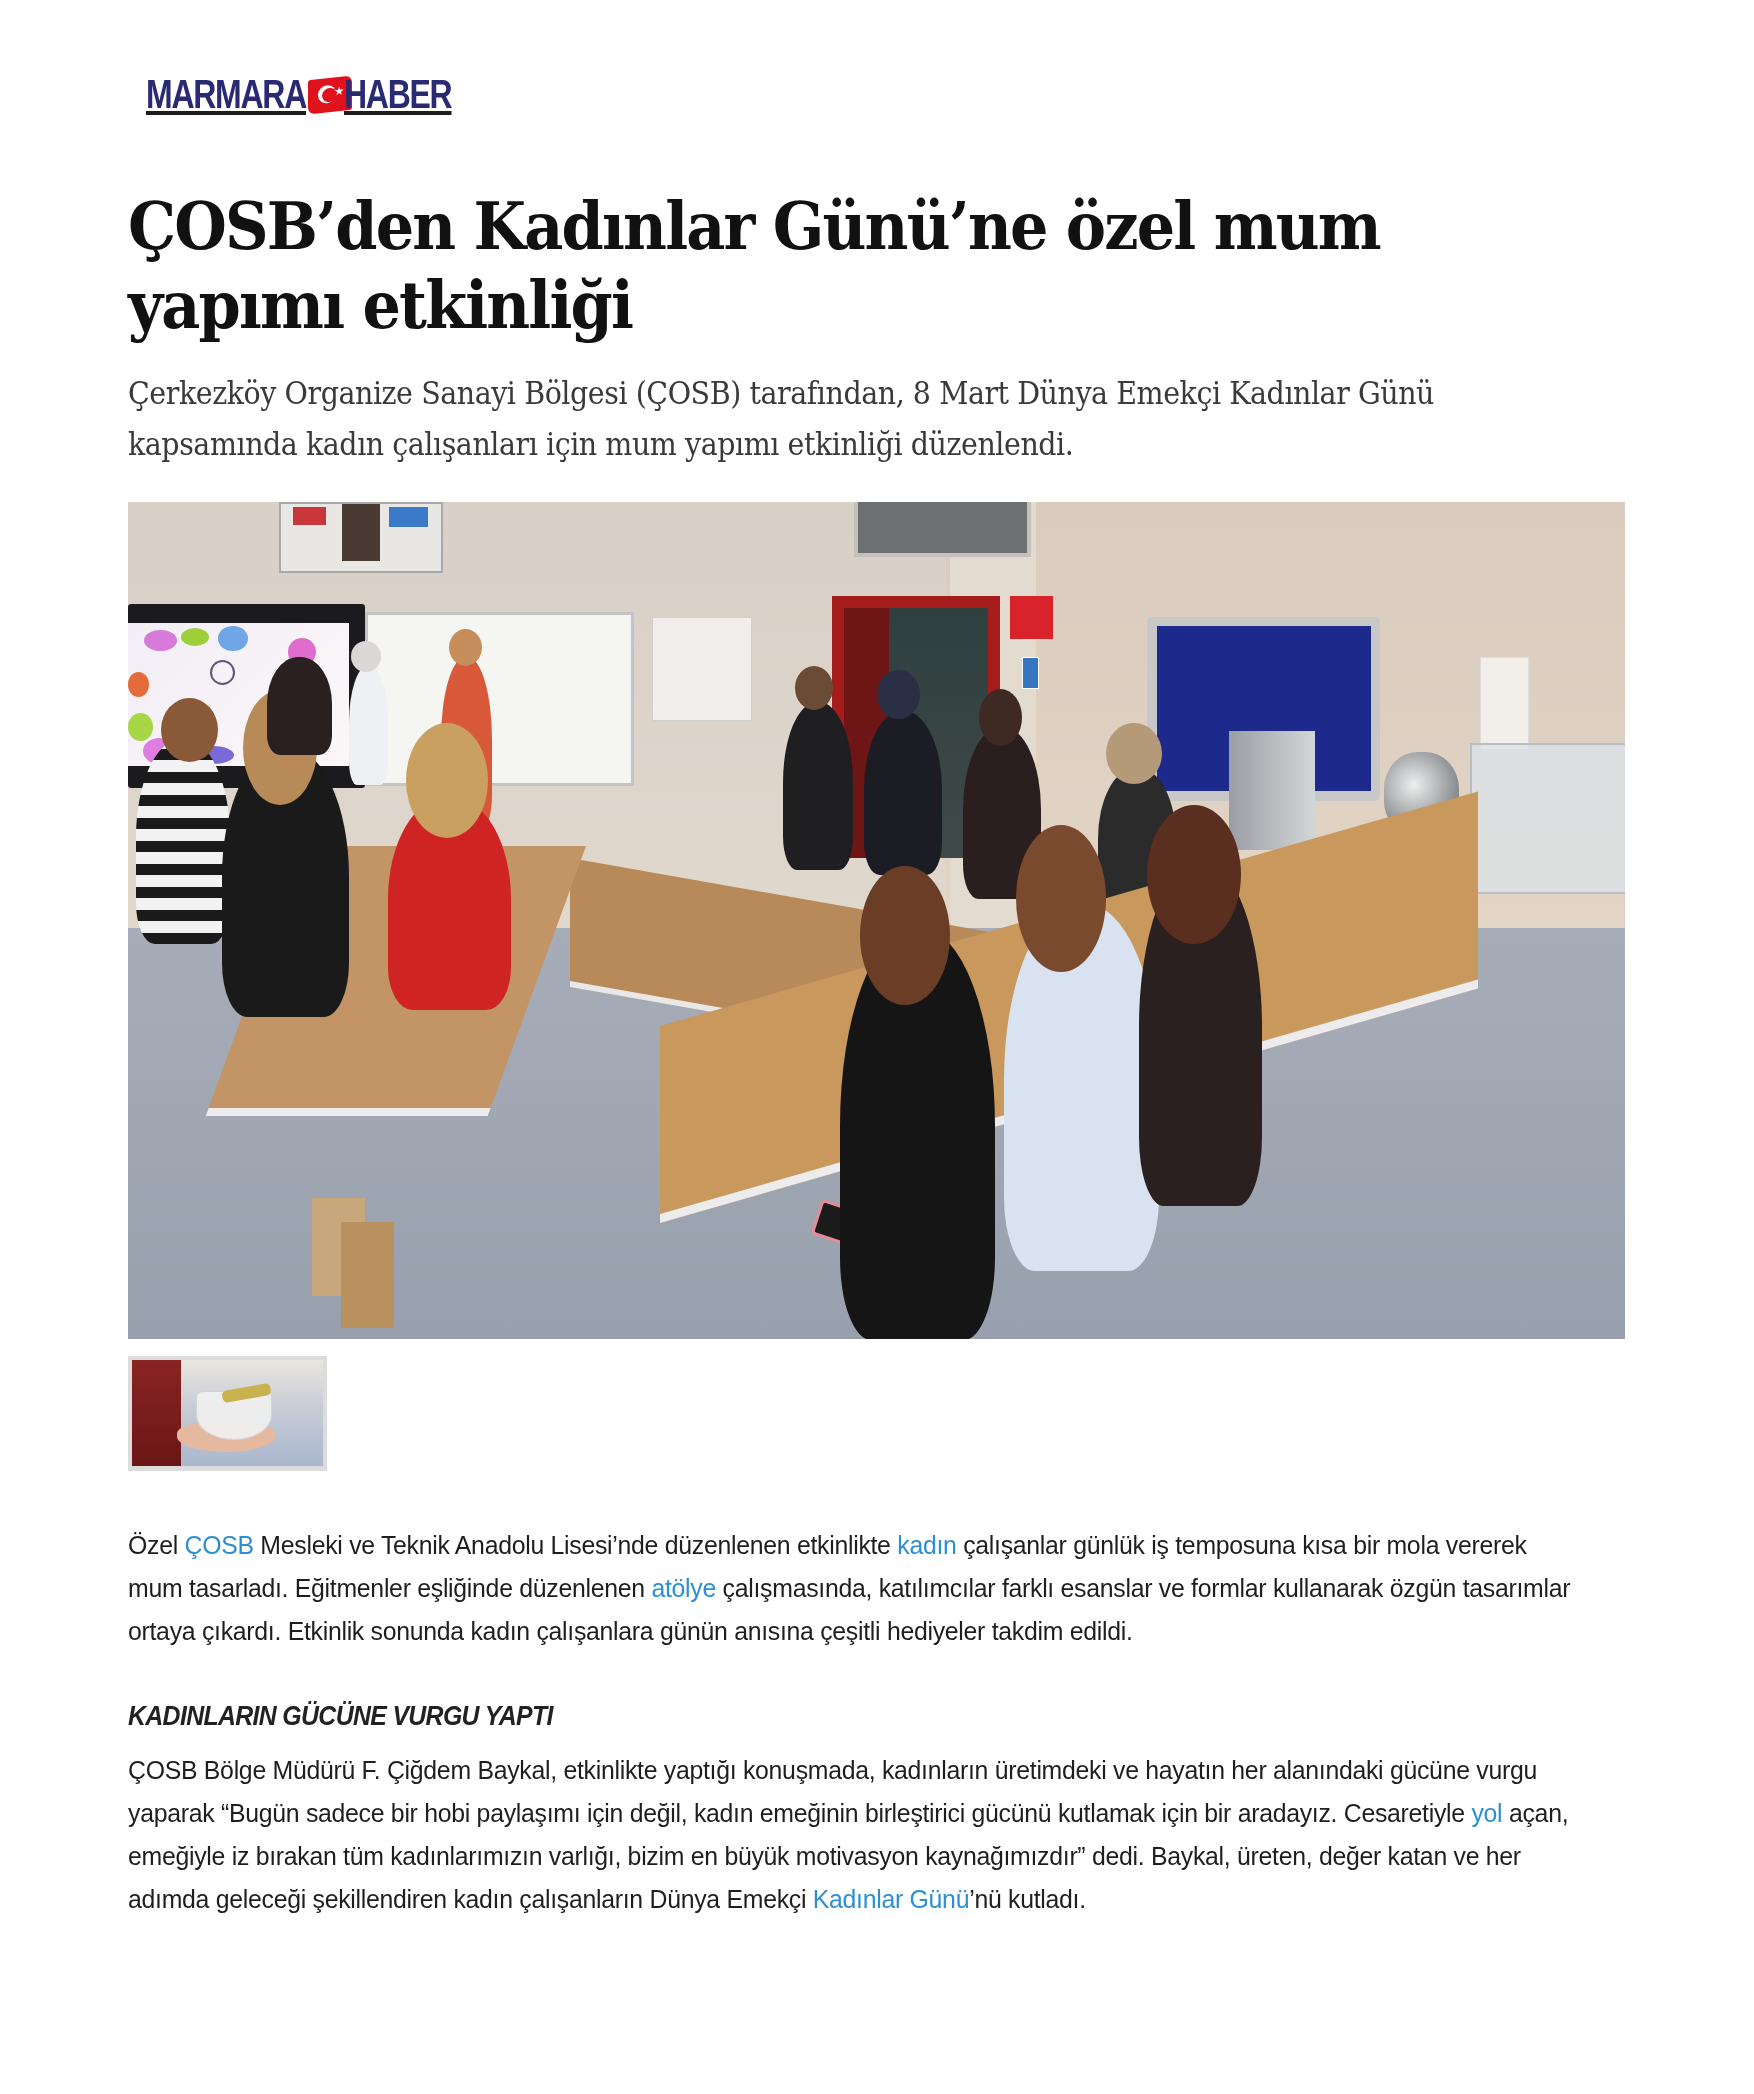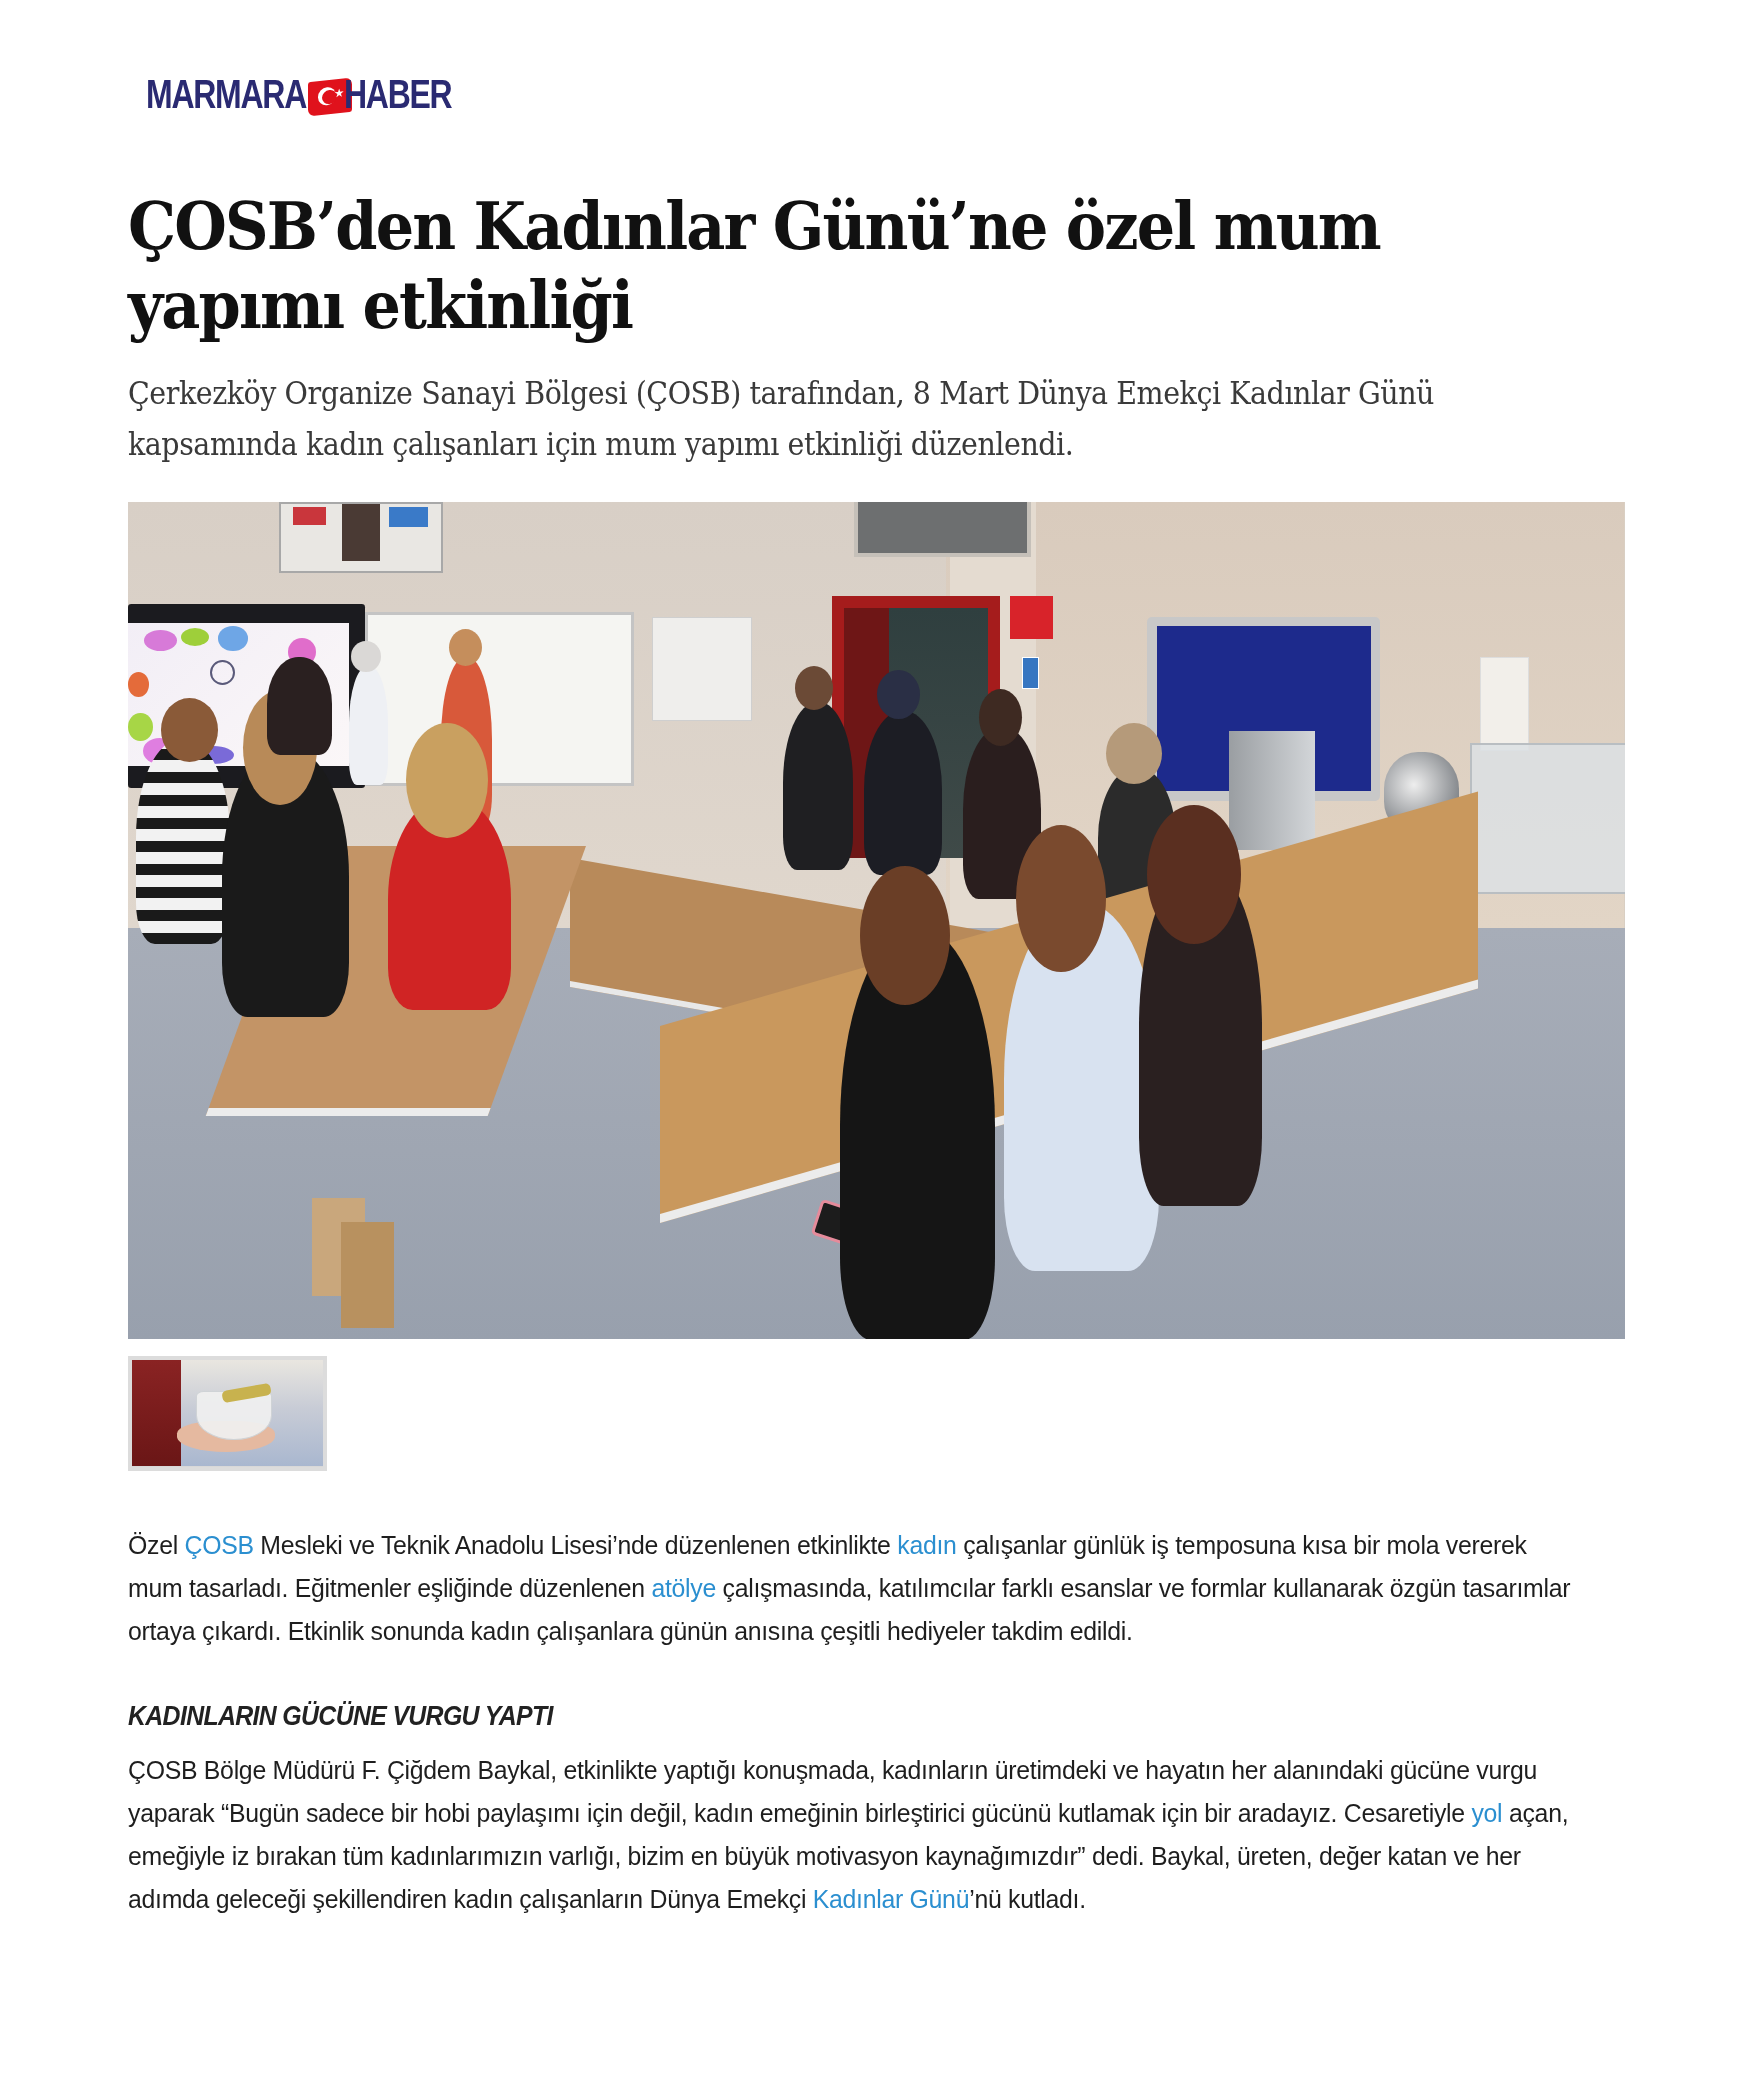--- a/index.html
+++ b/index.html
@@ -1,19 +1,19 @@
 <!DOCTYPE html>
 <html style="font-size:13px"><head>
 <meta charset="utf-8">
 <style>
   html, body { margin: 0; padding: 0; background: #ffffff; }
   body { width: 1754px; height: 2095px; position: relative; overflow: hidden; font-family: "Liberation Sans", sans-serif; color: #1c1c1c; }
 
   
-  .logo { position: absolute; left: 146px; top: 75px; height: 39px; display: flex; align-items: flex-end; }
+  .logo { position: absolute; left: 146px; top: 75px; height: 39px; display: flex; align-items: center; text-decoration: underline; }
   .logo-word { font-family: "Liberation Sans", sans-serif; font-weight: 700; font-size: 41px; color: #2a2a72; letter-spacing: -1.6px; transform: scaleX(0.78); transform-origin: left center; display: inline-block; line-height: 39px; }
   .logo-word.second { margin-left: -3.3px; }
   .logo-flag { width: 44px; height: 34px; background: #e0121c; position: relative; margin-left: -43px; margin-right: -4.9px; transform: skewY(-6deg); border-radius: 2.5px 6.5px 2.5px 6.5px; }
   .logo-flag .crescent { position: absolute; left: 9.8px; top: 7.4px; width: 18px; height: 18px; border-radius: 50%; background: #fff; }
   .logo-flag .crescent::after { content: ""; position: absolute; left: 4.1px; top: 2.5px; width: 14.7px; height: 14px; border-radius: 50%; background: #e0121c; }
   .logo-flag .star { position: absolute; left: 26px; top: 9px; color: #fff; font-size: 11.5px; line-height: 11.5px; }
 
   
   .title { position: absolute; left: 128px; top: 187px; width: 1514px; margin: 0; font-family: "DejaVu Serif", serif; font-weight: 700; font-size: 65px; line-height: 79px; color: #111111; letter-spacing: -2px; transform: scaleX(0.93); transform-origin: left top; }
   .subtitle { position: absolute; left: 128px; top: 368px; width: 1522px; margin: 0; font-family: "DejaVu Serif", serif; font-weight: 400; font-size: 31px; line-height: 51px; color: #3a3a3a; letter-spacing: -0.5px; transform: scaleX(0.92); transform-origin: left top; }

